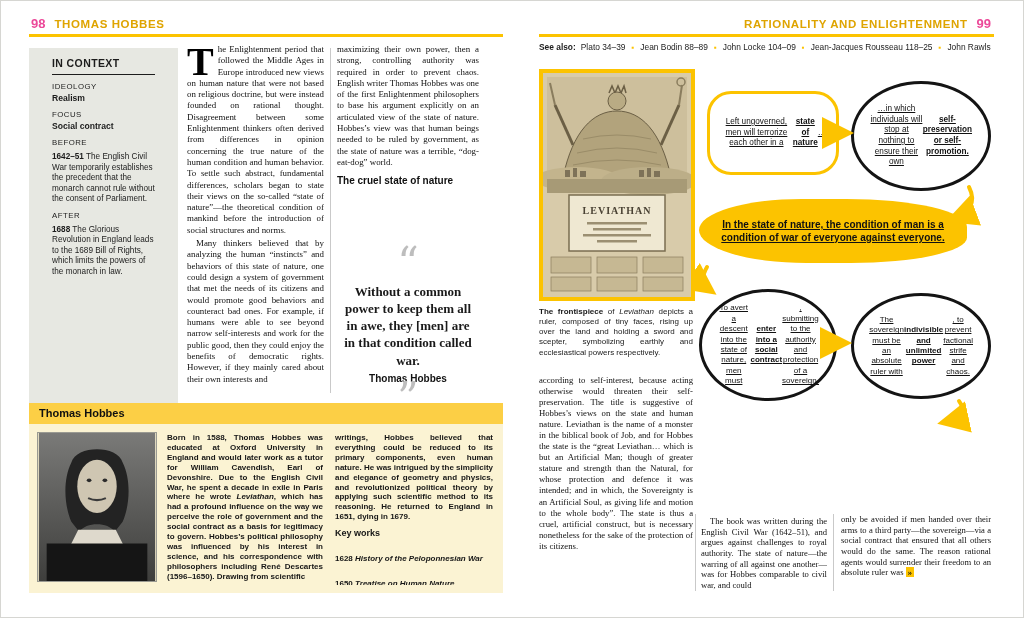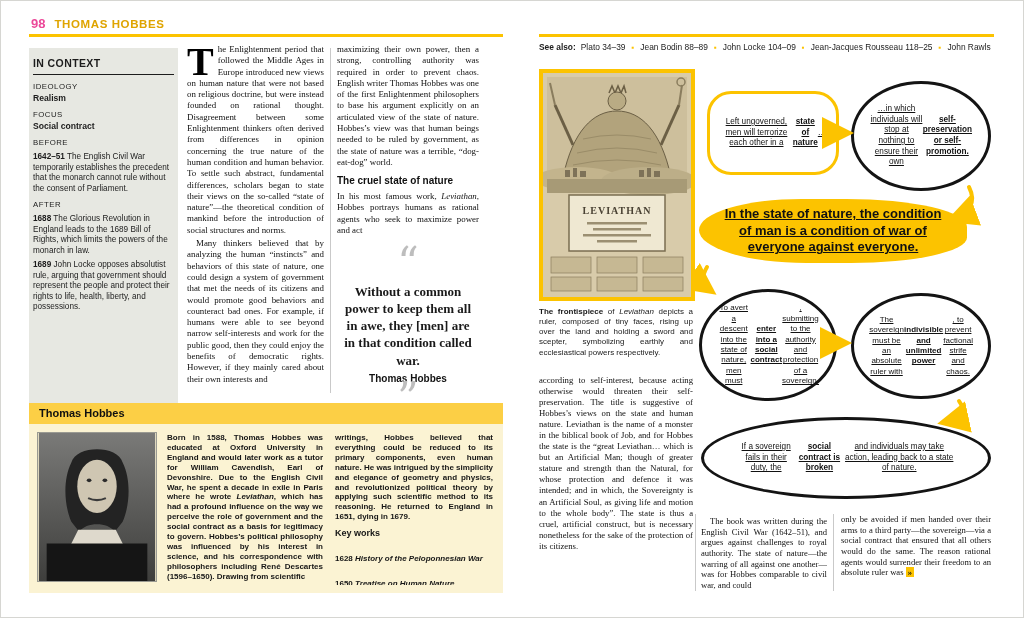--- a/index.html
+++ b/index.html
@@ -15,21 +15,21 @@
   .hdr-left { left:30px; }
   .hdr-right { right:32px; }
   .pnum { font-size:13px; font-weight:bold; color:#ec4899; }
   .htitle { font-size:11.5px; font-weight:bold; color:#dfa400; letter-spacing:.6px; }
   .rule { position:absolute; top:33px; height:3px; background:#fcc300; }
   .rule-left { left:28px; width:474px; }
   .rule-right { left:538px; width:455px; }
 
   
   .incontext { left:28px; top:47px; width:149px; height:406px; background:#e7e8e2;
-    padding:9px 4px; box-sizing:border-box; font-size:8.2px; line-height:1.28; color:#1c1c1c; }
+    padding:9px 23px; box-sizing:border-box; font-size:8.2px; line-height:1.28; color:#1c1c1c; }
   .cx-title { font-size:10.5px; font-weight:bold; letter-spacing:.4px; margin-bottom:7px; border-bottom:1px solid #1c1c1c; padding-bottom:4px; }
   .cx-label { font-size:7.8px; letter-spacing:.5px; margin-top:6px; }
   .cx-value { font-weight:bold; font-size:8.6px; margin:1px 0 2px; }
   .cx-entry { display:block; margin-top:4px; }
   .bodycol { position:absolute; font-family:"Liberation Serif", serif; font-size:8.9px;
     line-height:1.27; color:#101010; text-align:justify; overflow:hidden; }
   .col1 { left:186px; top:43px; width:137px; height:352px; }
   .col2 { left:336px; top:43px; width:142px; height:212px; }
   .dropcap { float:left; font-size:40px; line-height:31px; font-weight:bold; padding:2px 4px 0 0; color:#000; }
   .p-indent { text-indent:9px; margin-top:2px; }
@@ -67,67 +67,69 @@
   .rbody2 { left:700px; top:513px; width:126px; height:78px; font-size:8.6px; line-height:1.24; }
   .rbody3 { left:840px; top:513px; width:150px; height:78px; font-size:8.6px; line-height:1.24; }
   .cont { background:#fcc300; font-weight:bold; padding:0 2px; color:#111; }
 
   
   .dg-node { position:absolute; display:flex; align-items:center; justify-content:center;
     text-align:center; font-size:8.2px; line-height:1.3; color:#111; box-sizing:border-box; background:#fff;text-decoration:underline; }
   .box1 { left:706px; top:90px; width:132px; height:84px; border:3.5px solid #fcc300; border-radius:24px; padding:2px 10px; }
   .oval1 { left:850px; top:80px; width:140px; height:110px; border:3px solid #141414; border-radius:50%; padding:10px 16px; }
   .banner { left:698px; top:198px; width:268px; height:64px; background:#fcc300;
-    border-radius:46% 54% 52% 48% / 58% 52% 48% 62%; font-weight:bold; font-size:13px; padding:6px 20px; }
+    border-radius:46% 54% 52% 48% / 58% 52% 48% 62%; font-weight:bold; font-size:10px; padding:6px 20px; }
   .oval2 { left:698px; top:288px; width:138px; height:112px; border:3px solid #141414; border-radius:50%; padding:12px 15px; font-size:8px; }
   .oval3 { left:850px; top:292px; width:140px; height:106px; border:3px solid #141414; border-radius:50%; padding:12px 15px; font-size:8px; }
   .oval4 { left:700px; top:416px; width:290px; height:82px; border:3px solid #141414; border-radius:50%; padding:10px 32px; }
   .dg-arrows { left:690px; top:60px; width:310px; height:460px; pointer-events:none; }
 </style>
 </head>
 <body>
 
 <div class="spread">
 
   <div class="hdr hdr-left">
     <span class="pnum">98</span>
     <span class="htitle">THOMAS HOBBES</span>
   </div>
   <div class="rule rule-left"></div>
 
+  <div class="hdr hdr-right">
+    <span class="htitle">RATIONALITY AND ENLIGHTENMENT</span>
+    <span class="pnum">99</span>
+  </div>
   <div class="rule rule-right"></div>
 
   <div class="abs incontext">
     <div class="cx-title">IN CONTEXT</div>
     <div class="cx-label">IDEOLOGY</div>
     <div class="cx-value">Realism</div>
     <div class="cx-label">FOCUS</div>
     <div class="cx-value">Social contract</div>
     <div class="cx-label">BEFORE</div>
     <div>
         <span class="cx-entry"><b>1642–51</b> The English Civil War temporarily establishes the precedent that the monarch cannot rule without the consent of Parliament.</span>
       </div>
     <div class="cx-label">AFTER</div>
     <div>
         <span class="cx-entry"><b>1688</b> The Glorious Revolution in England leads to the 1689 Bill of Rights, which limits the powers of the monarch in law.</span>
-        <span class="cx-entry"><b>1689</b> John Locke opposes absolutist rule, arguing that government should represent the people and protect their rights to life, health, liberty, and possessions.</span>
       </div>
   </div>
 
   <div class="bodycol col1">
     <span class="dropcap">T</span><span>he Enlightenment period that followed the Middle Ages in Europe introduced new views on human nature that were not based on religious doctrine, but were instead founded on rational thought. Disagreement between some Enlightenment thinkers often derived from differences in opinion concerning the true nature of the human condition and human behavior. To settle such abstract, fundamental differences, scholars began to state their views on the so-called “state of nature”—the theoretical condition of mankind before the introduction of social structures and norms.</span>
     <div class="p-indent">Many thinkers believed that by analyzing the human “instincts” and behaviors of this state of nature, one could design a system of government that met the needs of its citizens and would promote good behaviors and counteract bad ones. For example, if humans were able to see beyond narrow self-interests and work for the public good, then they could enjoy the benefits of democratic rights. However, if they mainly cared about their own interests and</div>
   </div>
 
   <div class="vrule" style="left:329px; top:47px; height:345px;"></div>
 
   <div class="bodycol col2">
     <div>maximizing their own power, then a strong, controlling authority was required in order to prevent chaos. English writer Thomas Hobbes was one of the first Enlightenment philosophers to base his argument explicitly on an articulated view of the state of nature. Hobbes’s view was that human beings needed to be ruled by government, as the state of nature was a terrible, “dog-eat-dog” world.</div>
     <div class="subhead">The cruel state of nature</div>
-    <div>In his most famous work, <i>Leviathan</i>, Hobbes portrays humans as rational agents who seek to maximize power and act</div>
   </div>
 
   <div class="abs quote">
     <div class="qmark">“</div>
     <div class="qtext">Without a common power to keep them all in awe, they [men] are in that condition called war.</div>
     <div class="qattr">Thomas Hobbes</div>
     <div class="qmark">”</div>
   </div>
 
   <div class="abs bio">
@@ -220,21 +222,20 @@
   <div class="bodycol rbody3">
     <span>only be avoided if men handed over their arms to a third party—the sovereign—via a social contract that ensured that all others would do the same. The reason rational agents would surrender their freedom to an absolute ruler was</span>
     <span class="cont">»</span>
   </div>
 
   <div class="dg-node box1">Left ungoverned, men will terrorize each other in a <b>state of nature</b>…</div>
   <div class="dg-node oval1">…in which individuals will stop at nothing to ensure their own <b>self-preservation or self-promotion.</b></div>
   <div class="dg-node banner">In the state of nature, the condition of man is a condition of war of everyone against everyone.</div>
   <div class="dg-node oval3">The sovereign must be an absolute ruler with <b>indivisible and unlimited power</b>, to prevent factional strife and chaos.</div>
   <div class="dg-node oval2">To avert a descent into the state of nature, men must <b>enter into a social contract</b>, submitting to the authority and protection of a sovereign.</div>
-  <div class="dg-node oval4">If a sovereign fails in their duty, the <b>social contract is broken</b> and individuals may take action, leading back to a state of nature.</div>
 
   <svg class="abs dg-arrows" viewBox="0 0 310 460" xmlns="http://www.w3.org/2000/svg">
     <defs>
       <marker id="ah" markerWidth="8" markerHeight="8" refX="6" refY="4" orient="auto">
         <path d="M0,0 L8,4 L0,8 Z" fill="#fcc300"></path>
       </marker>
     </defs>
     <g stroke="#fcc300" stroke-width="4" fill="none" stroke-linecap="round">
       <path d="M 148,72 L 155,72" marker-end="url(#ah)"></path>
       <path d="M 278,126 C 286,142 278,152 262,158" marker-end="url(#ah)"></path>

